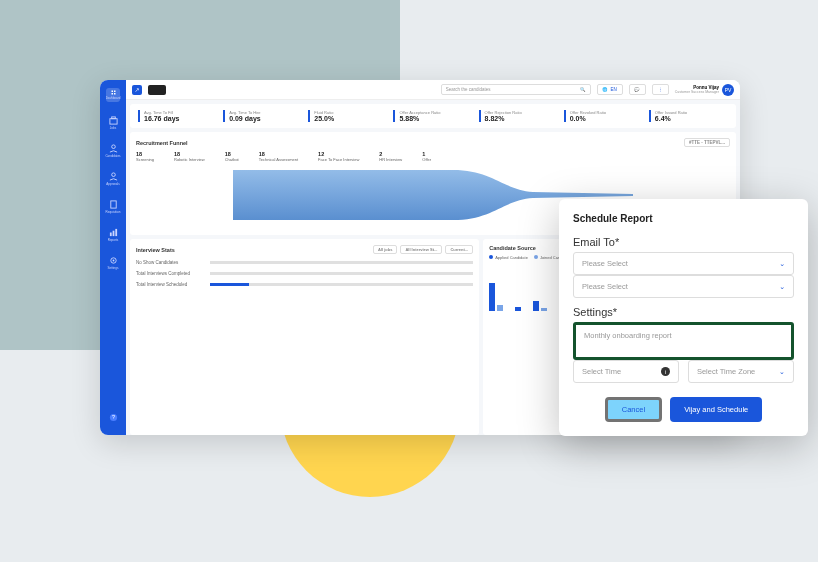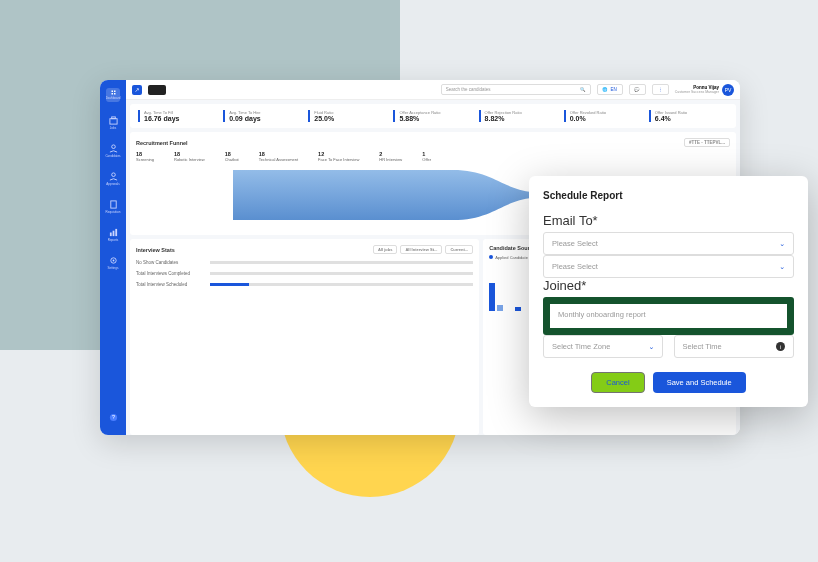--- a/index.html
+++ b/index.html
@@ -39,30 +39,30 @@
 .pill{font-size:4px;padding:1px 4px;border:1px solid #ddd;border-radius:2px;color:#888}
 .interview-rows{display:flex;flex-direction:column;gap:6px;margin-top:6px}
 .int-row{font-size:4.5px;color:#666;display:flex;align-items:center;gap:4px}
 .int-bar{flex:1;height:3px;background:#e0e0e0}
 .int-bar.filled{background:linear-gradient(to right,#1a56db 15%,#e0e0e0 15%)}
 .legend{display:flex;gap:6px;font-size:4px;color:#666;margin-bottom:4px}
 .legend-dot{width:4px;height:4px;border-radius:50%;display:inline-block;margin-right:2px}
 .bars{display:flex;gap:12px;height:45px;align-items:flex-end;margin-top:6px}
 .bar-group{display:flex;gap:2px;align-items:flex-end}
 .bar{width:6px;background:#1a56db}
-.modal{position:absolute;top:176px;right:10px;width:279px;background:#fff;border-radius:6px;box-shadow:0 10px 40px rgba(0,0,0,0.25);padding:14px}
+.modal{position:absolute;top:199px;right:10px;width:249px;background:#fff;border-radius:6px;box-shadow:0 10px 40px rgba(0,0,0,0.25);padding:14px}
 .modal-title{font-size:10px;font-weight:600;color:#222;margin-bottom:12px}
-.field-label{font-size:13px;color:#333;margin-bottom:4px;}
+.field-label{font-size:11px;color:#333;margin-bottom:4px;margin-top:8px}
 .select{border:1px solid #ddd;border-radius:3px;padding:6px 8px;font-size:7.5px;color:#999;display:flex;justify-content:space-between;align-items:center;cursor:pointer}
 .select.half{width:48%;display:inline-flex}
-.textarea{border:7px solid #14532d;border-radius:3px;padding:6px 8px;font-size:7.5px;color:#999;height:38px}
+.textarea{border:3px solid #14532d;border-radius:3px;padding:6px 8px;font-size:7.5px;color:#999;height:38px}
 .time-row{display:flex;gap:4%}
 .modal-actions{display:flex;justify-content:center;gap:8px;margin-top:14px}
 .btn{padding:5px 14px;border-radius:4px;font-size:7.5px;cursor:pointer;border:none}
-.btn-cancel{background:#84cc16;border:1px solid #737373;color:#1a56db}
+.btn-cancel{background:#7dd3fc;border:3px solid #737373;color:#1a56db}
 .btn-save{background:#1a56db;color:#fff}
 .tag{font-size:4.5px;padding:1px 4px;border:1px solid #ddd;border-radius:2px;color:#888}
 .chev{font-size:7px;color:#1a56db}
 .info-icon{width:9px;height:9px;background:#333;color:#fff;border-radius:50%;display:inline-flex;align-items:center;justify-content:center;font-size:6px}
 </style>
 </head>
 <body>
 
 <div class="bg-teal"></div>
 <div class="bg-yellow"></div>
@@ -284,29 +284,29 @@
   <div class="modal-title">Schedule Report</div>
   <div class="field-label">Email To*</div>
   <div class="select">
       <span>Please Select</span>
       <span class="chev">⌄</span>
     </div>
   <div class="select">
       <span>Please Select</span>
       <span class="chev">⌄</span>
     </div>
-  <div class="field-label">Joined*</div>
+  <div class="field-label">Settings*</div>
   <div class="textarea">Monthly onboarding report</div>
   <div class="time-row">
     <div class="select half">
+        <span>Select Time</span>
+        <span class="info-icon">i</span>
+      </div>
+    <div class="select half">
         <span>Select Time Zone</span>
         <span class="chev">⌄</span>
-      </div>
-    <div class="select half">
-        <span>Select Time</span>
-        <span class="info-icon">i</span>
       </div>
   </div>
   <div class="modal-actions">
     <button class="btn btn-cancel">Cancel</button>
-    <button class="btn btn-save">Save and Schedule</button>
+    <button class="btn btn-save">Vijay and Schedule</button>
   </div>
 </div>
 
 </body></html>

